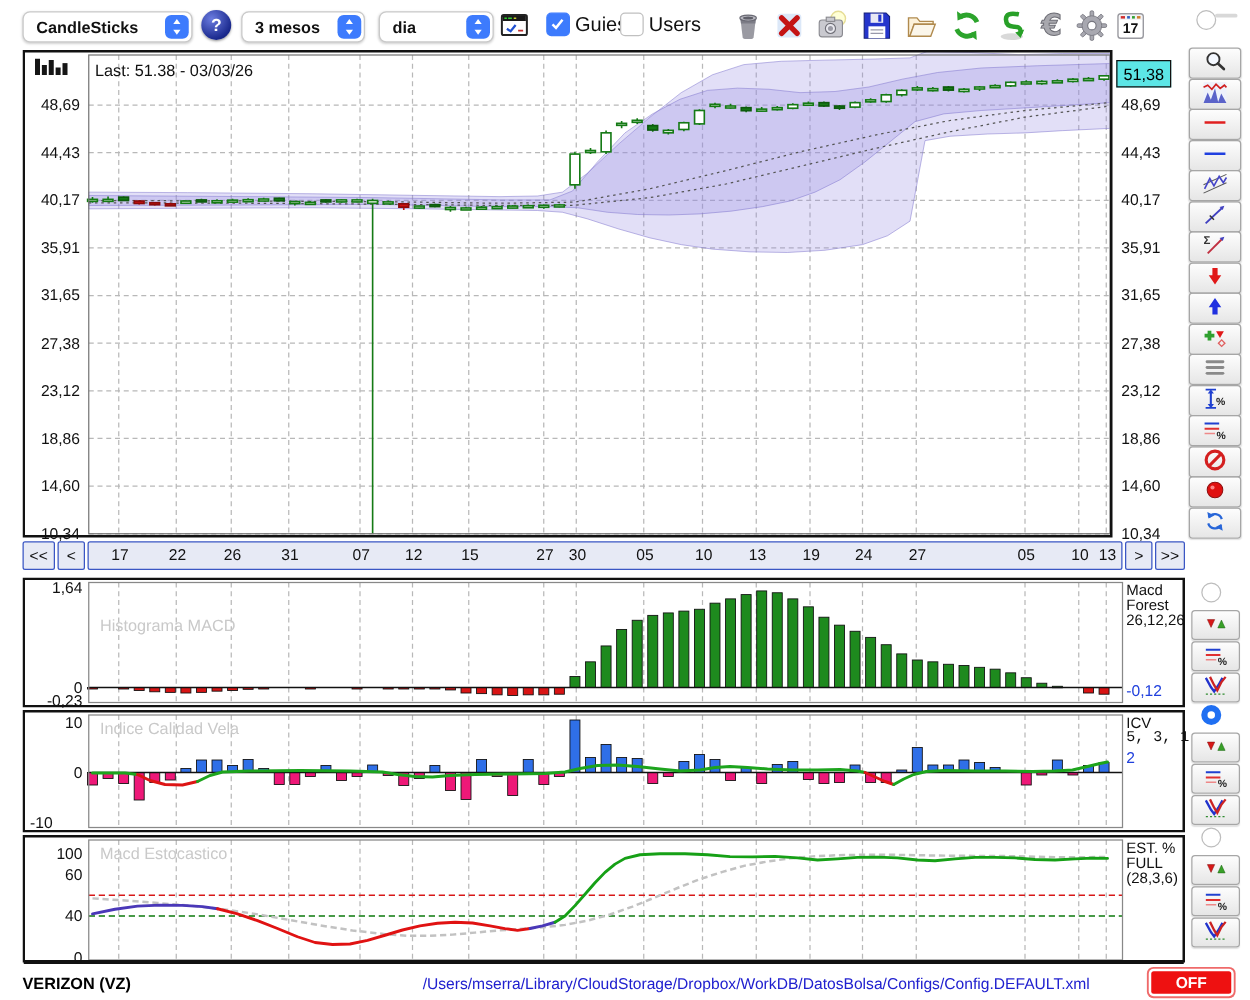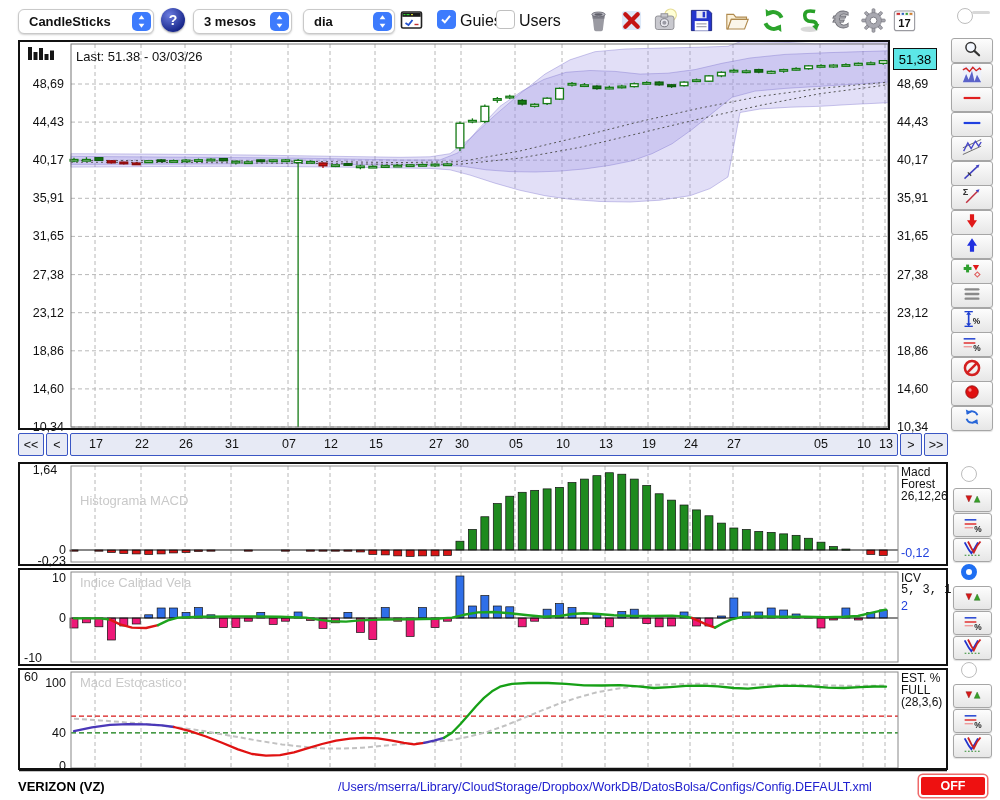--- a/index.html
+++ b/index.html
@@ -732,35 +732,35 @@
       <polyline points="424,742.8 434,740.7 444,737.8" fill="none" stroke="#4a38b8" stroke-width="2.3" stroke-linejoin="round" stroke-linecap="round"></polyline>
       <polyline points="444,737.8 452,732.8 460,724.5 468,715.4 476,706.2 484,697.9 492,691.3 500,686.7 512,683.8 528,683.0 548,683.0 566,683.8 584,685.3 602,685.5 620,685.1 638,686.3 654,688.0 670,687.1 686,685.9 702,685.7 718,686.3 734,688.0 748,688.6 764,687.1 780,685.9 796,685.9 812,686.3 828,687.6 844,688.0 860,687.1 874,686.5 886,686.7" fill="none" stroke="#16a016" stroke-width="2.3" stroke-linejoin="round" stroke-linecap="round"></polyline>
       <rect x="71" y="672" width="827" height="96" fill="none" stroke="#888" stroke-width="1"></rect>
       <rect x="19" y="669" width="928" height="100" fill="none" stroke="#111" stroke-width="2"></rect>
       <line x1="19" x2="947" y1="770" y2="770" stroke="#111" stroke-width="2.5"></line>
     </svg>
   <div class="ptitle" style="left:80px;top:493px">Histograma MACD</div>
   <div class="ptitle" style="left:80px;top:575px">Indice Calidad Vela</div>
   <div class="ptitle" style="left:80px;top:675px">Macd Estocastico</div>
   <div id="panel-labels">
-      <div class="axlbl" style="left: 24px; top: 462.804px; width: 42px; text-align: center;">1,64</div>
+      <div class="axlbl" style="left: 24px; top: 462.804px; width: 42px; text-align: right;">1,64</div>
       <div class="axlbl" style="left: 24px; top: 543px; width: 42px; text-align: right;">0</div>
       <div class="axlbl" style="left: 24px; top: 554.247px; width: 42px; text-align: right;">-0,23</div>
       <div class="prlbl" style="left: 901px; top: 466px;">Macd</div>
       <div class="prlbl" style="left: 901px; top: 478px;">Forest</div>
       <div class="prlbl" style="left: 901px; top: 490px;">26,12,26</div>
       <div class="pvalue" style="left: 901px; top: 546px;">-0,12</div>
       <div class="axlbl" style="left: 24px; top: 571px; width: 42px; text-align: right;">10</div>
       <div class="axlbl" style="left: 24px; top: 611px; width: 42px; text-align: right;">0</div>
       <div class="axlbl" style="left: 24px; top: 651px; width: 42px; ">-10</div>
       <div class="prlbl" style="left: 901px; top: 572px;">ICV</div>
       <div class="prlbl" style="left: 901px; top: 584px; font-family: Liberation Mono, monospace;">5, 3, 1</div>
       <div class="pvalue" style="left: 901px; top: 599px;">2</div>
       <div class="axlbl" style="left: 24px; top: 676px; width: 42px; text-align: right;">100</div>
-      <div class="axlbl" style="left: 24px; top: 670px; width: 42px; text-align: left;">60</div>
+      <div class="axlbl" style="left: 24px; top: 693px; width: 42px; text-align: right;">60</div>
       <div class="axlbl" style="left: 24px; top: 725.8px; width: 42px; text-align: right;">40</div>
       <div class="axlbl" style="left: 24px; top: 759px; width: 42px; text-align: right;">0</div>
       <div class="prlbl" style="left: 901px; top: 672px;">EST. %</div>
       <div class="prlbl" style="left: 901px; top: 684px;">FULL</div>
       <div class="prlbl" style="left: 901px; top: 696px;">(28,3,6)</div>
     </div>
   <div id="panel-tools">
       <div class="radio" style="left: 961px; top: 466px; position: absolute;"></div>
       <div class="stool" style="top: 488px;">
         <svg viewBox="0 0 24 24">

